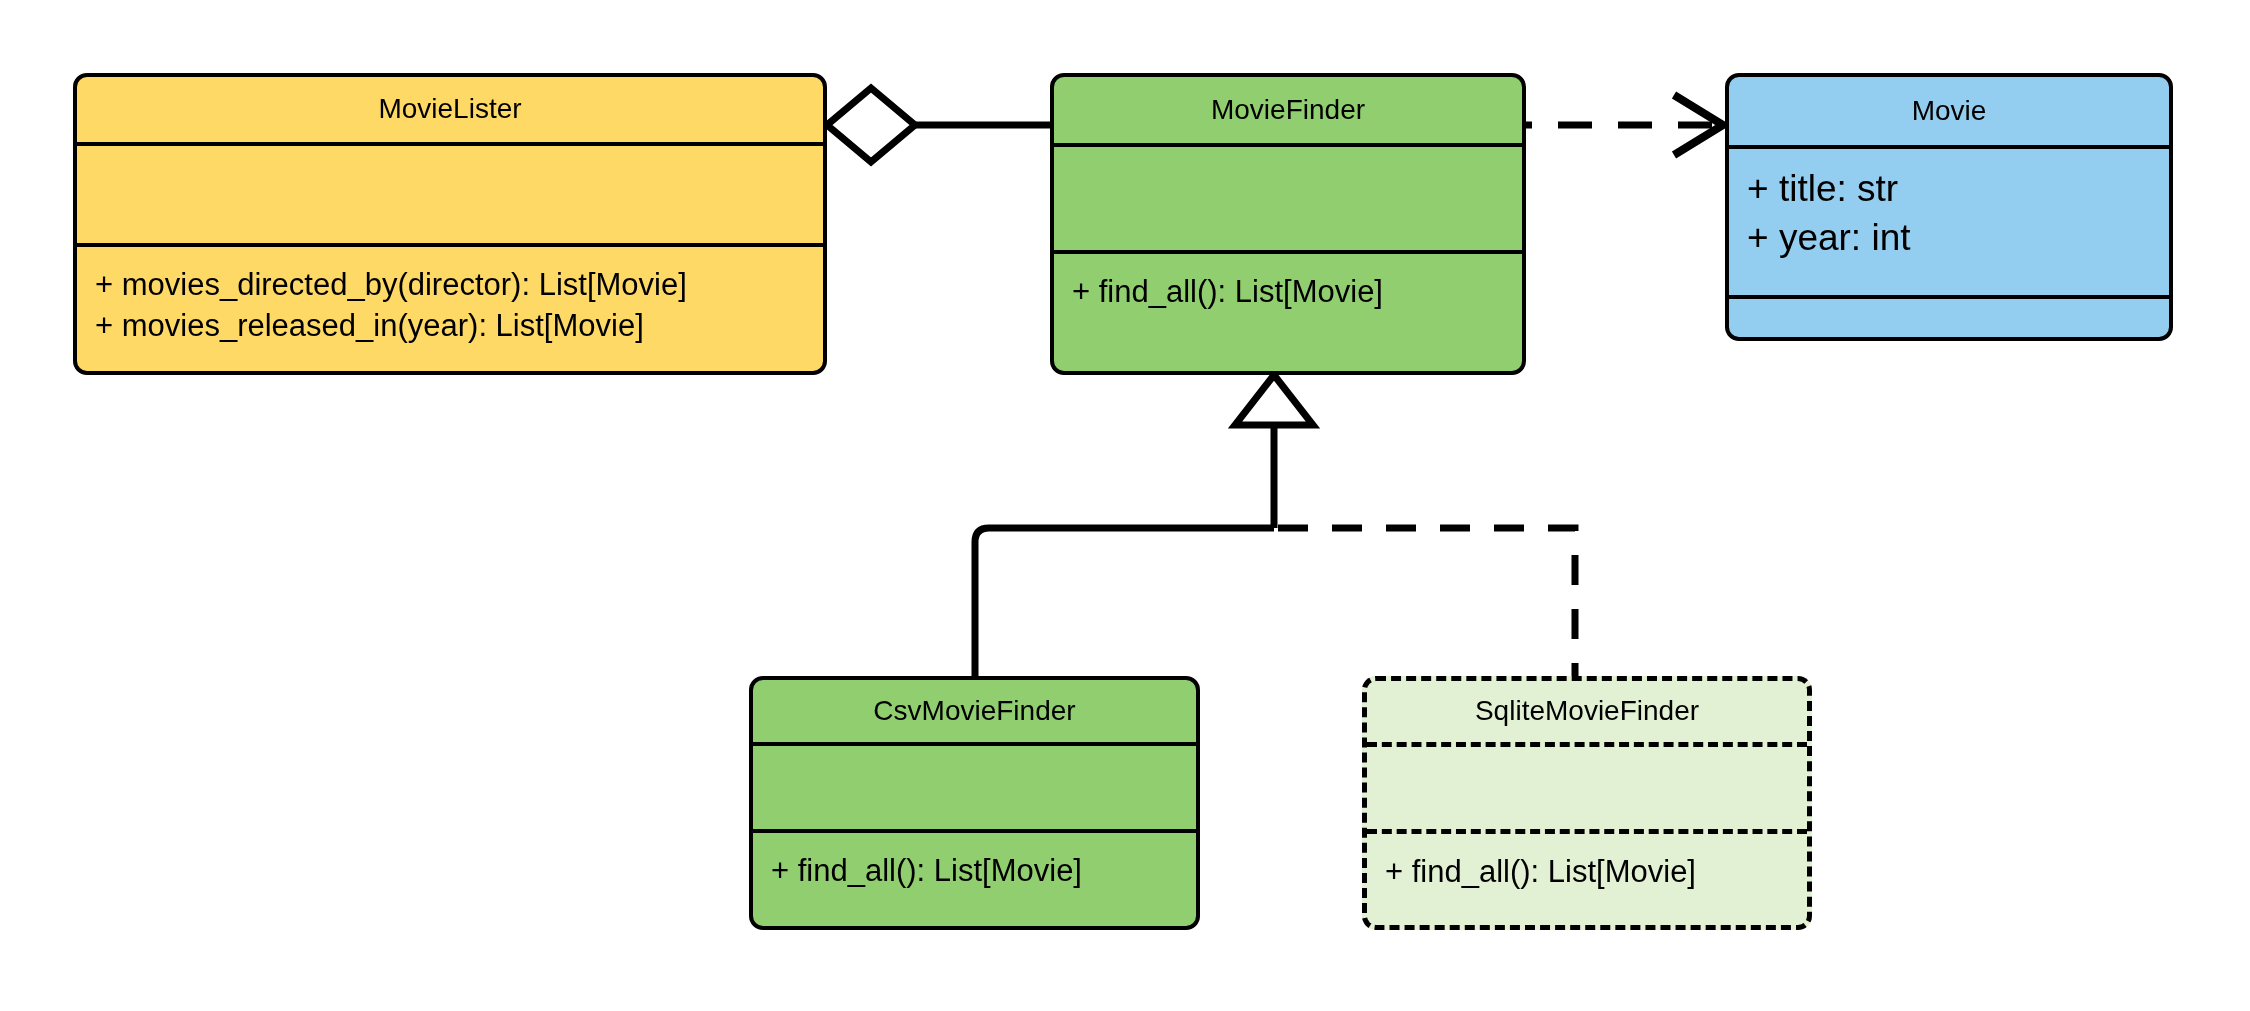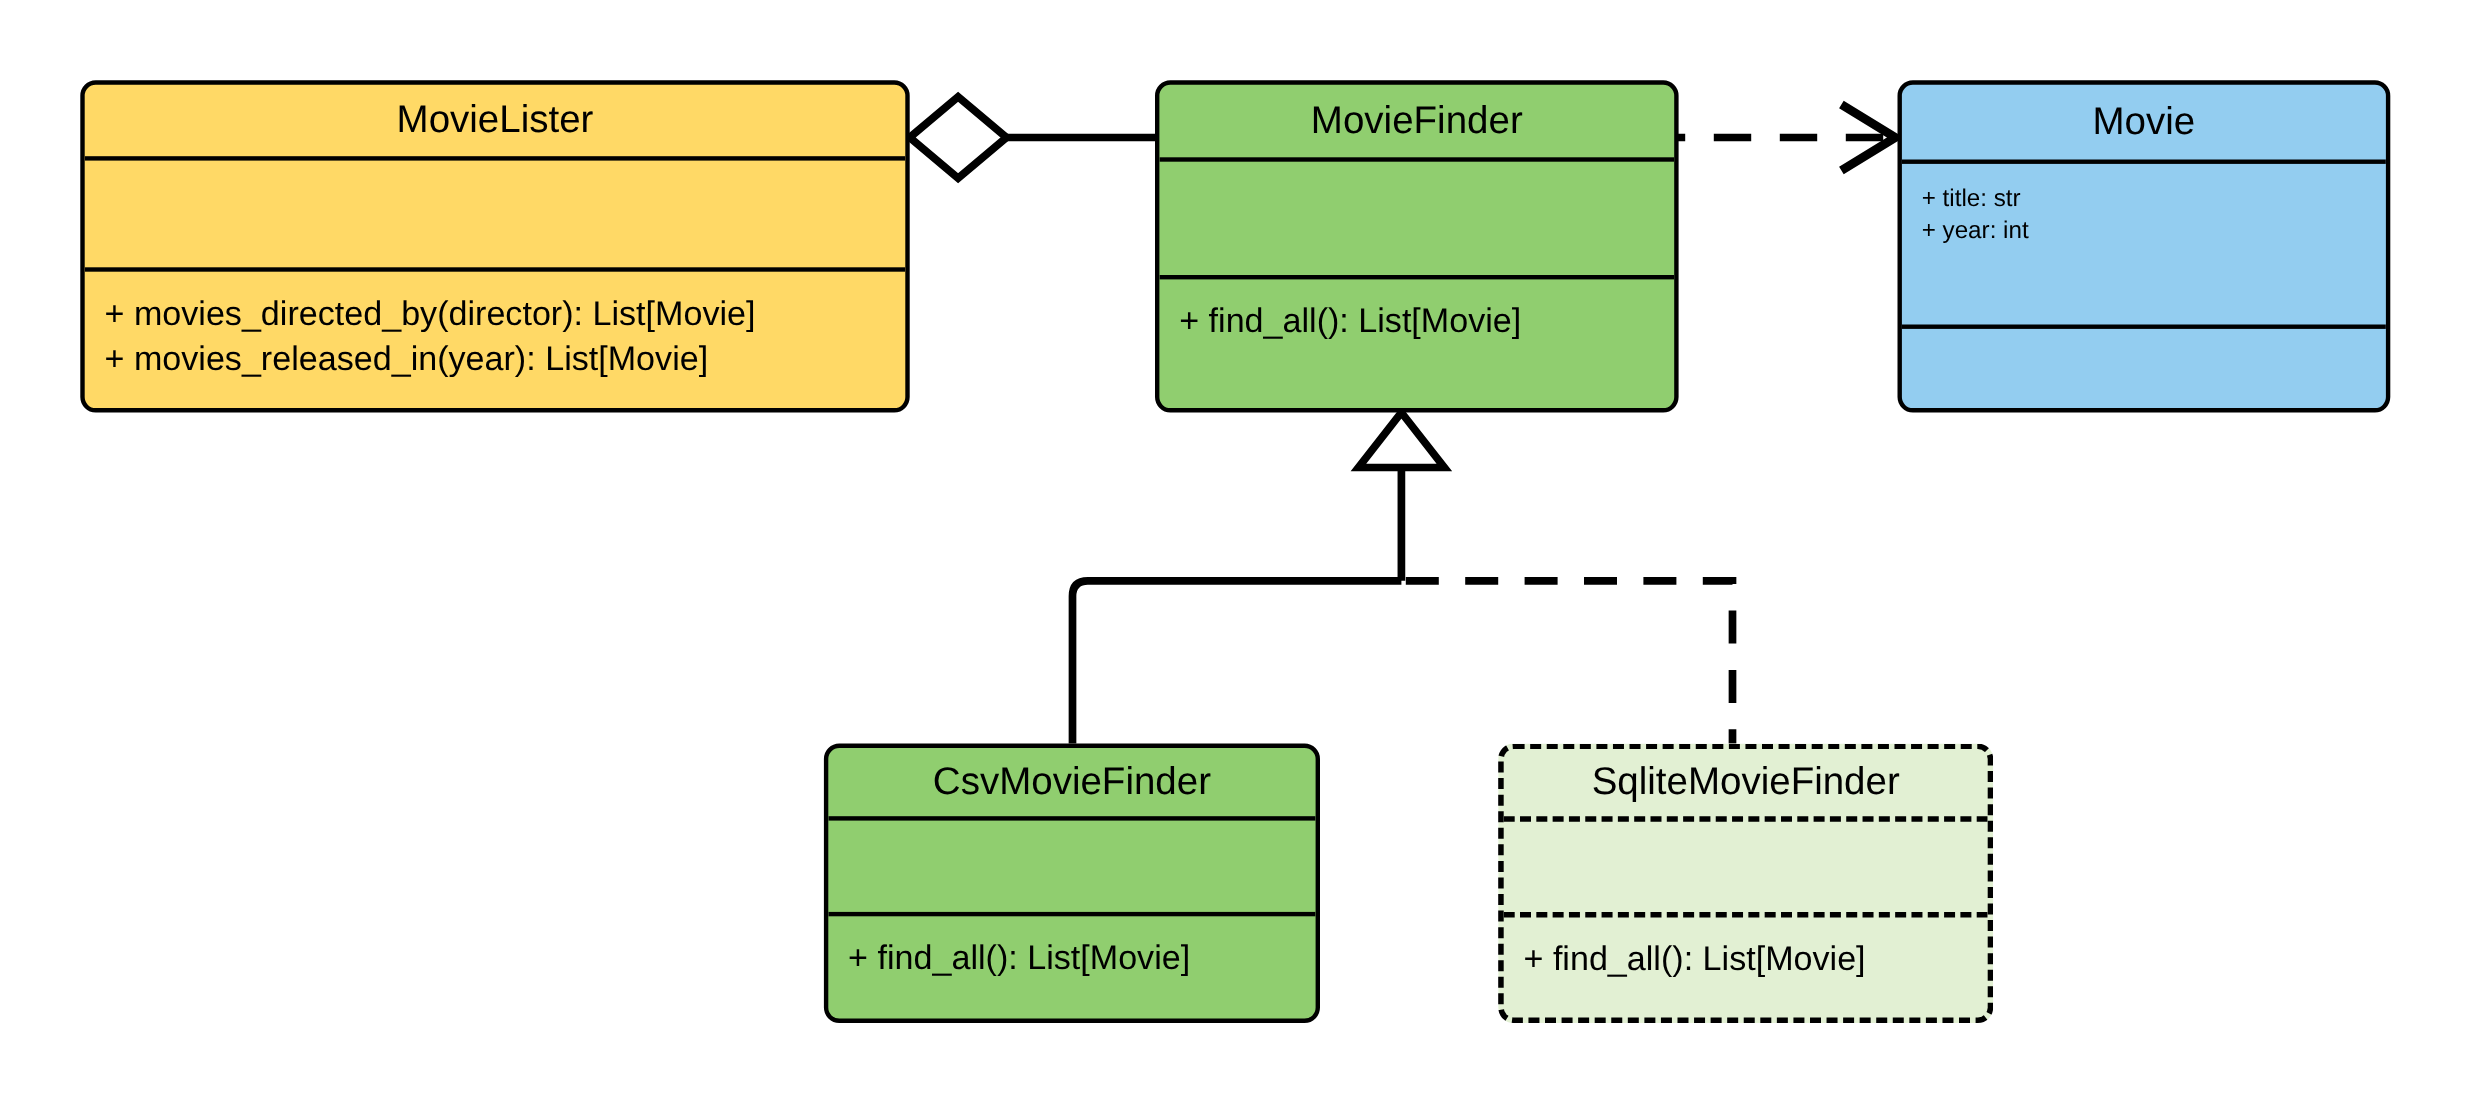--- a/index.html
+++ b/index.html
@@ -37,37 +37,37 @@
     z-index: 2;
   }
   .uml-class.dashed {
     border-style: dashed;
     border-width: 5px;
     margin-left: 12px;
   }
   .cls-name {
     box-sizing: border-box;
     text-align: right;
-    font-size: 35px;
+    font-size: 28px;
     color: #000000;
     border-bottom: 4px solid #000000;
     display: flex;
     align-items: center;
     justify-content: center;
     line-height: 1.1;
   }
   .uml-class.dashed .cls-name {
     border-bottom-style: dashed;
     border-bottom-width: 5px;
   }
   .cls-attrs {
     box-sizing: border-box;
     border-bottom: 4px solid #000000;
     padding: 16px 18px 10px 18px;
-    font-size: 22px;
+    font-size: 37px;
     color: #000000;
     line-height: 1.32;
     flex: none;
   }
   .uml-class.dashed .cls-attrs {
     border-bottom-style: dashed;
     border-bottom-width: 5px;
   }
   .cls-ops {
     box-sizing: border-box;
@@ -120,21 +120,21 @@
           <div class="member-line">+ movies_released_in(year): List[Movie]</div>
         </div>
       </div>
       <div class="uml-class" style="left: 1050px; top: 73px; width: 476px; height: 302px; background: rgb(144, 206, 111);">
         <div class="cls-name" style="height: 70px;">MovieFinder</div>
         <div class="cls-attrs" style="height: 107px;"></div>
         <div class="cls-ops">
           <div class="member-line">+ find_all(): List[Movie]</div>
         </div>
       </div>
-      <div class="uml-class" style="left: 1725px; top: 73px; width: 448px; height: 302px; background: rgb(147, 205, 240);">
+      <div class="uml-class" style="left: 1725px; top: 73px; width: 448px; height: 268px; background: rgb(147, 205, 240);">
         <div class="cls-name" style="height: 72px;">Movie</div>
         <div class="cls-attrs" style="height: 150px;">
           <div class="member-line">+ title: str</div>
           <div class="member-line">+ year: int</div>
         </div>
         <div class="cls-ops"></div>
       </div>
       <div class="uml-class" style="left: 749px; top: 676px; width: 451px; height: 254px; background: rgb(144, 206, 111);">
         <div class="cls-name" style="height: 66px;">CsvMovieFinder</div>
         <div class="cls-attrs" style="height: 87px;"></div>

